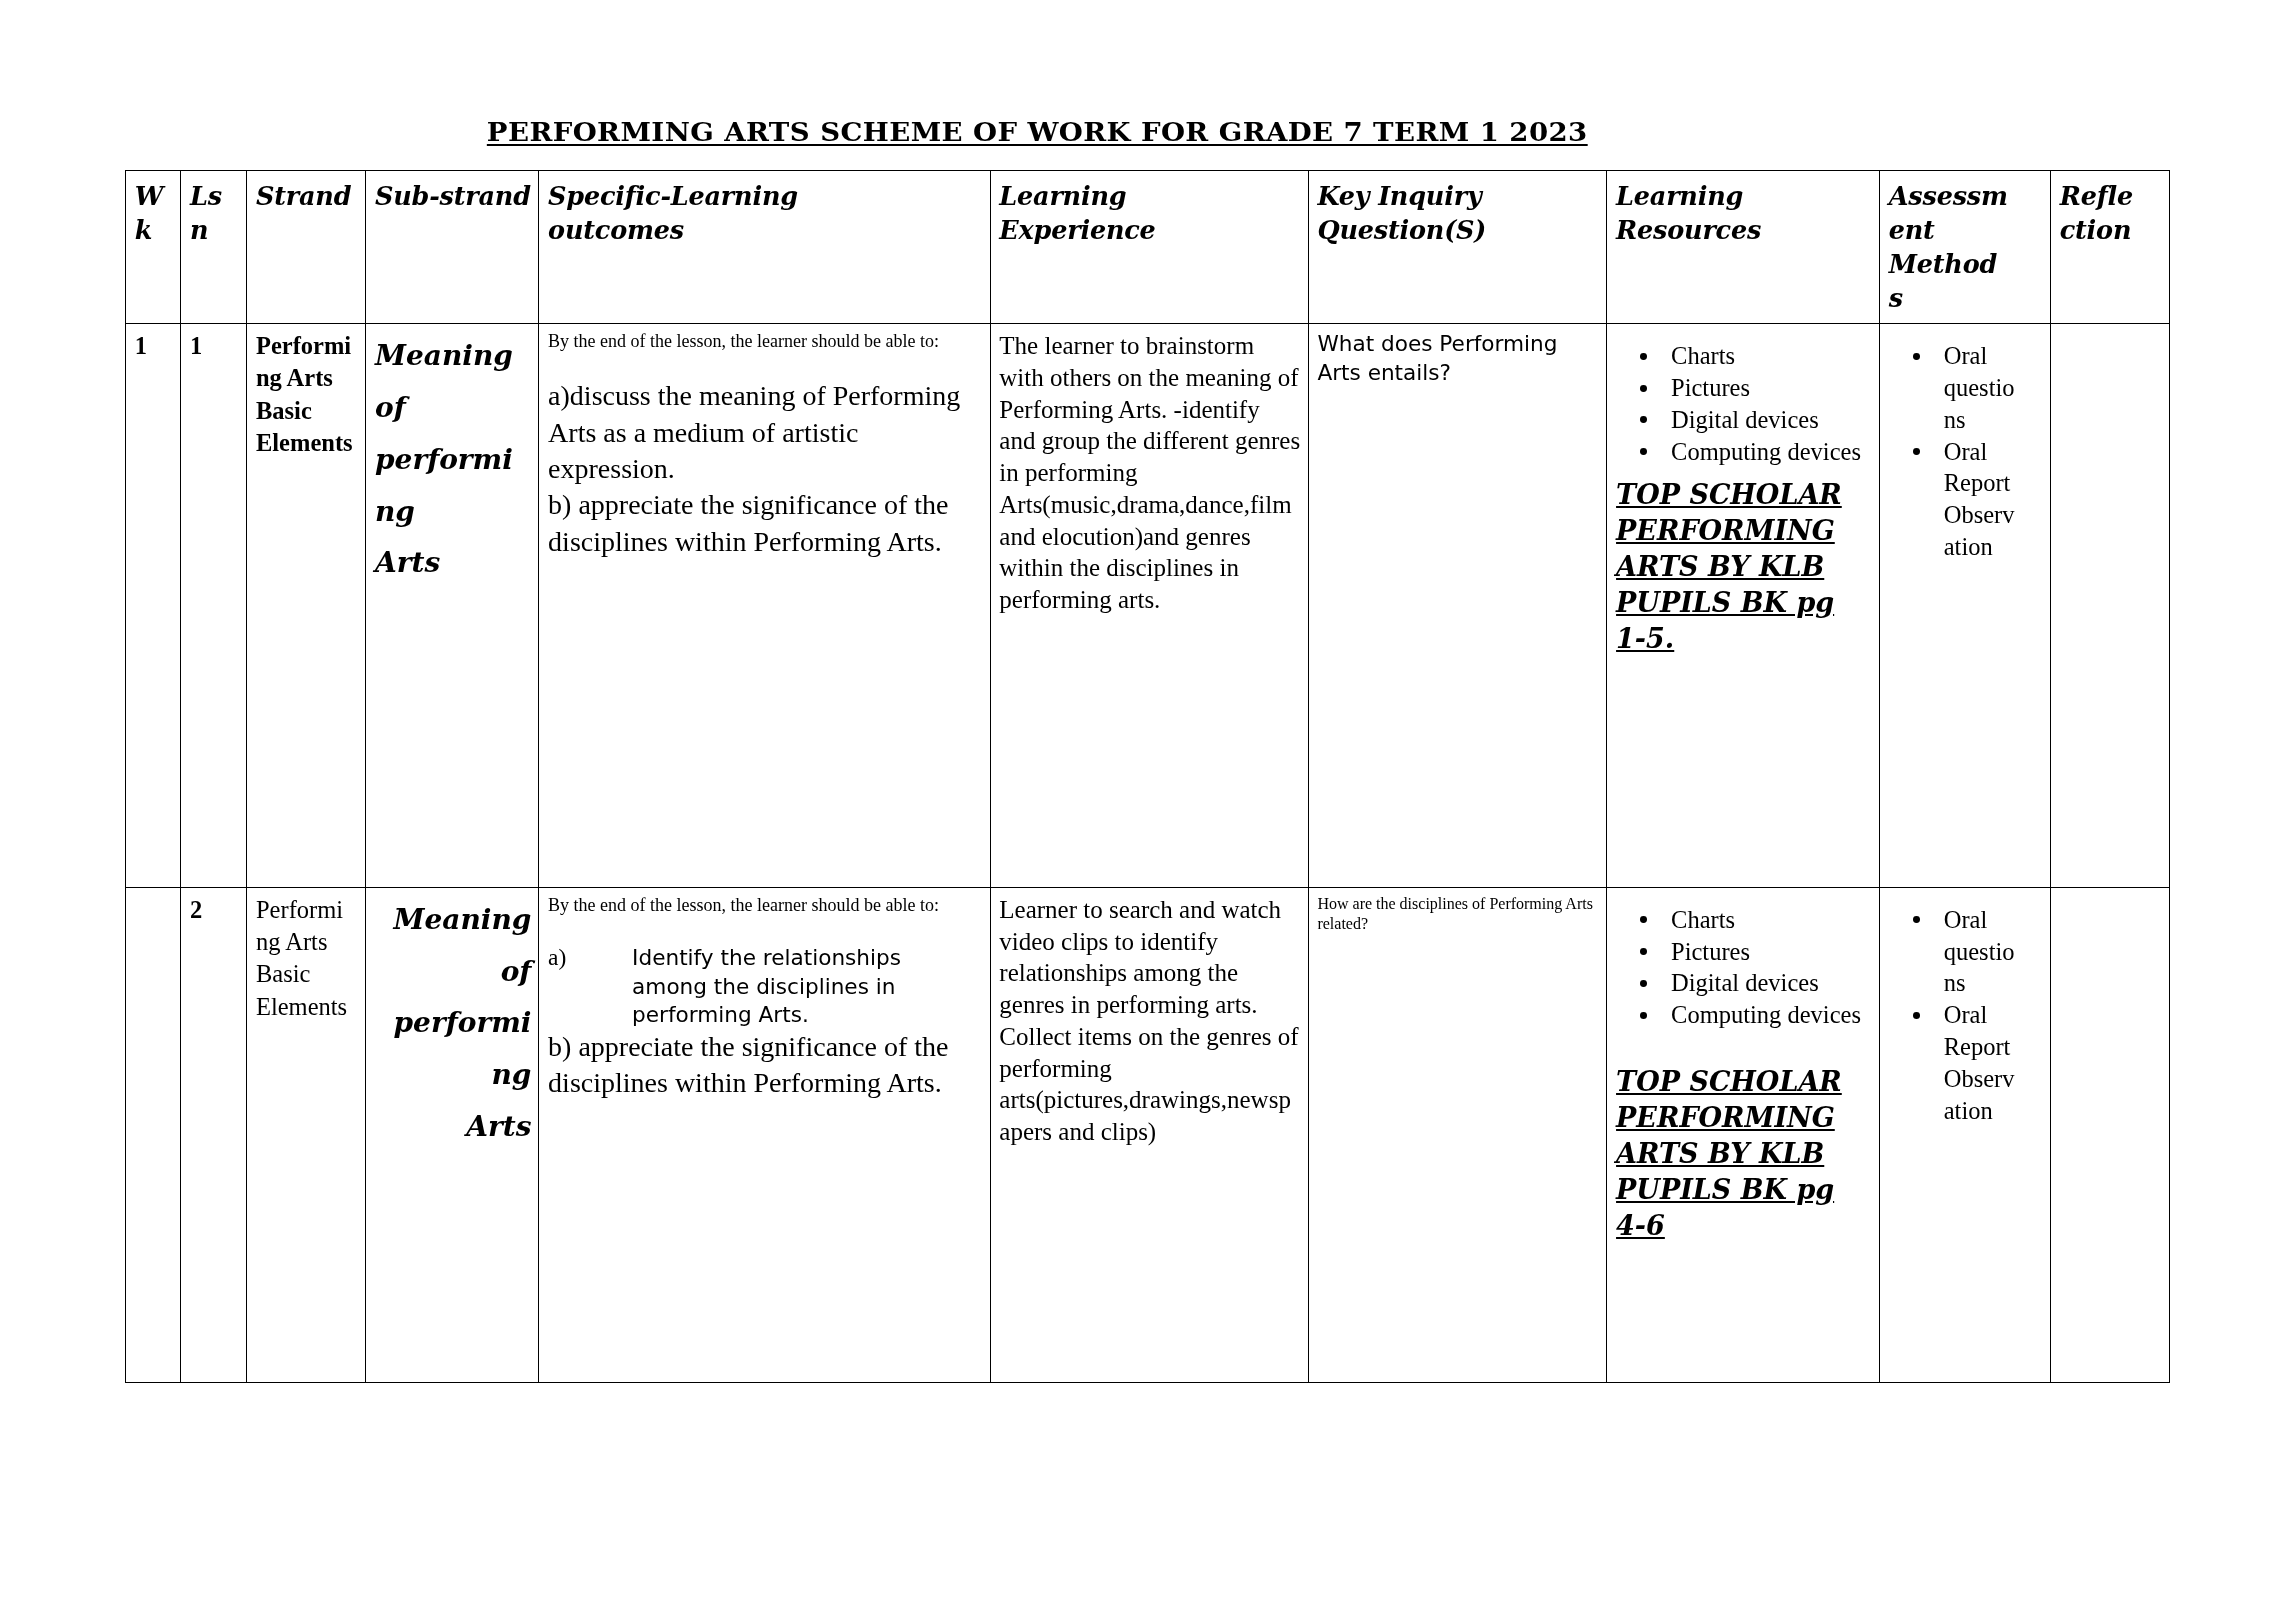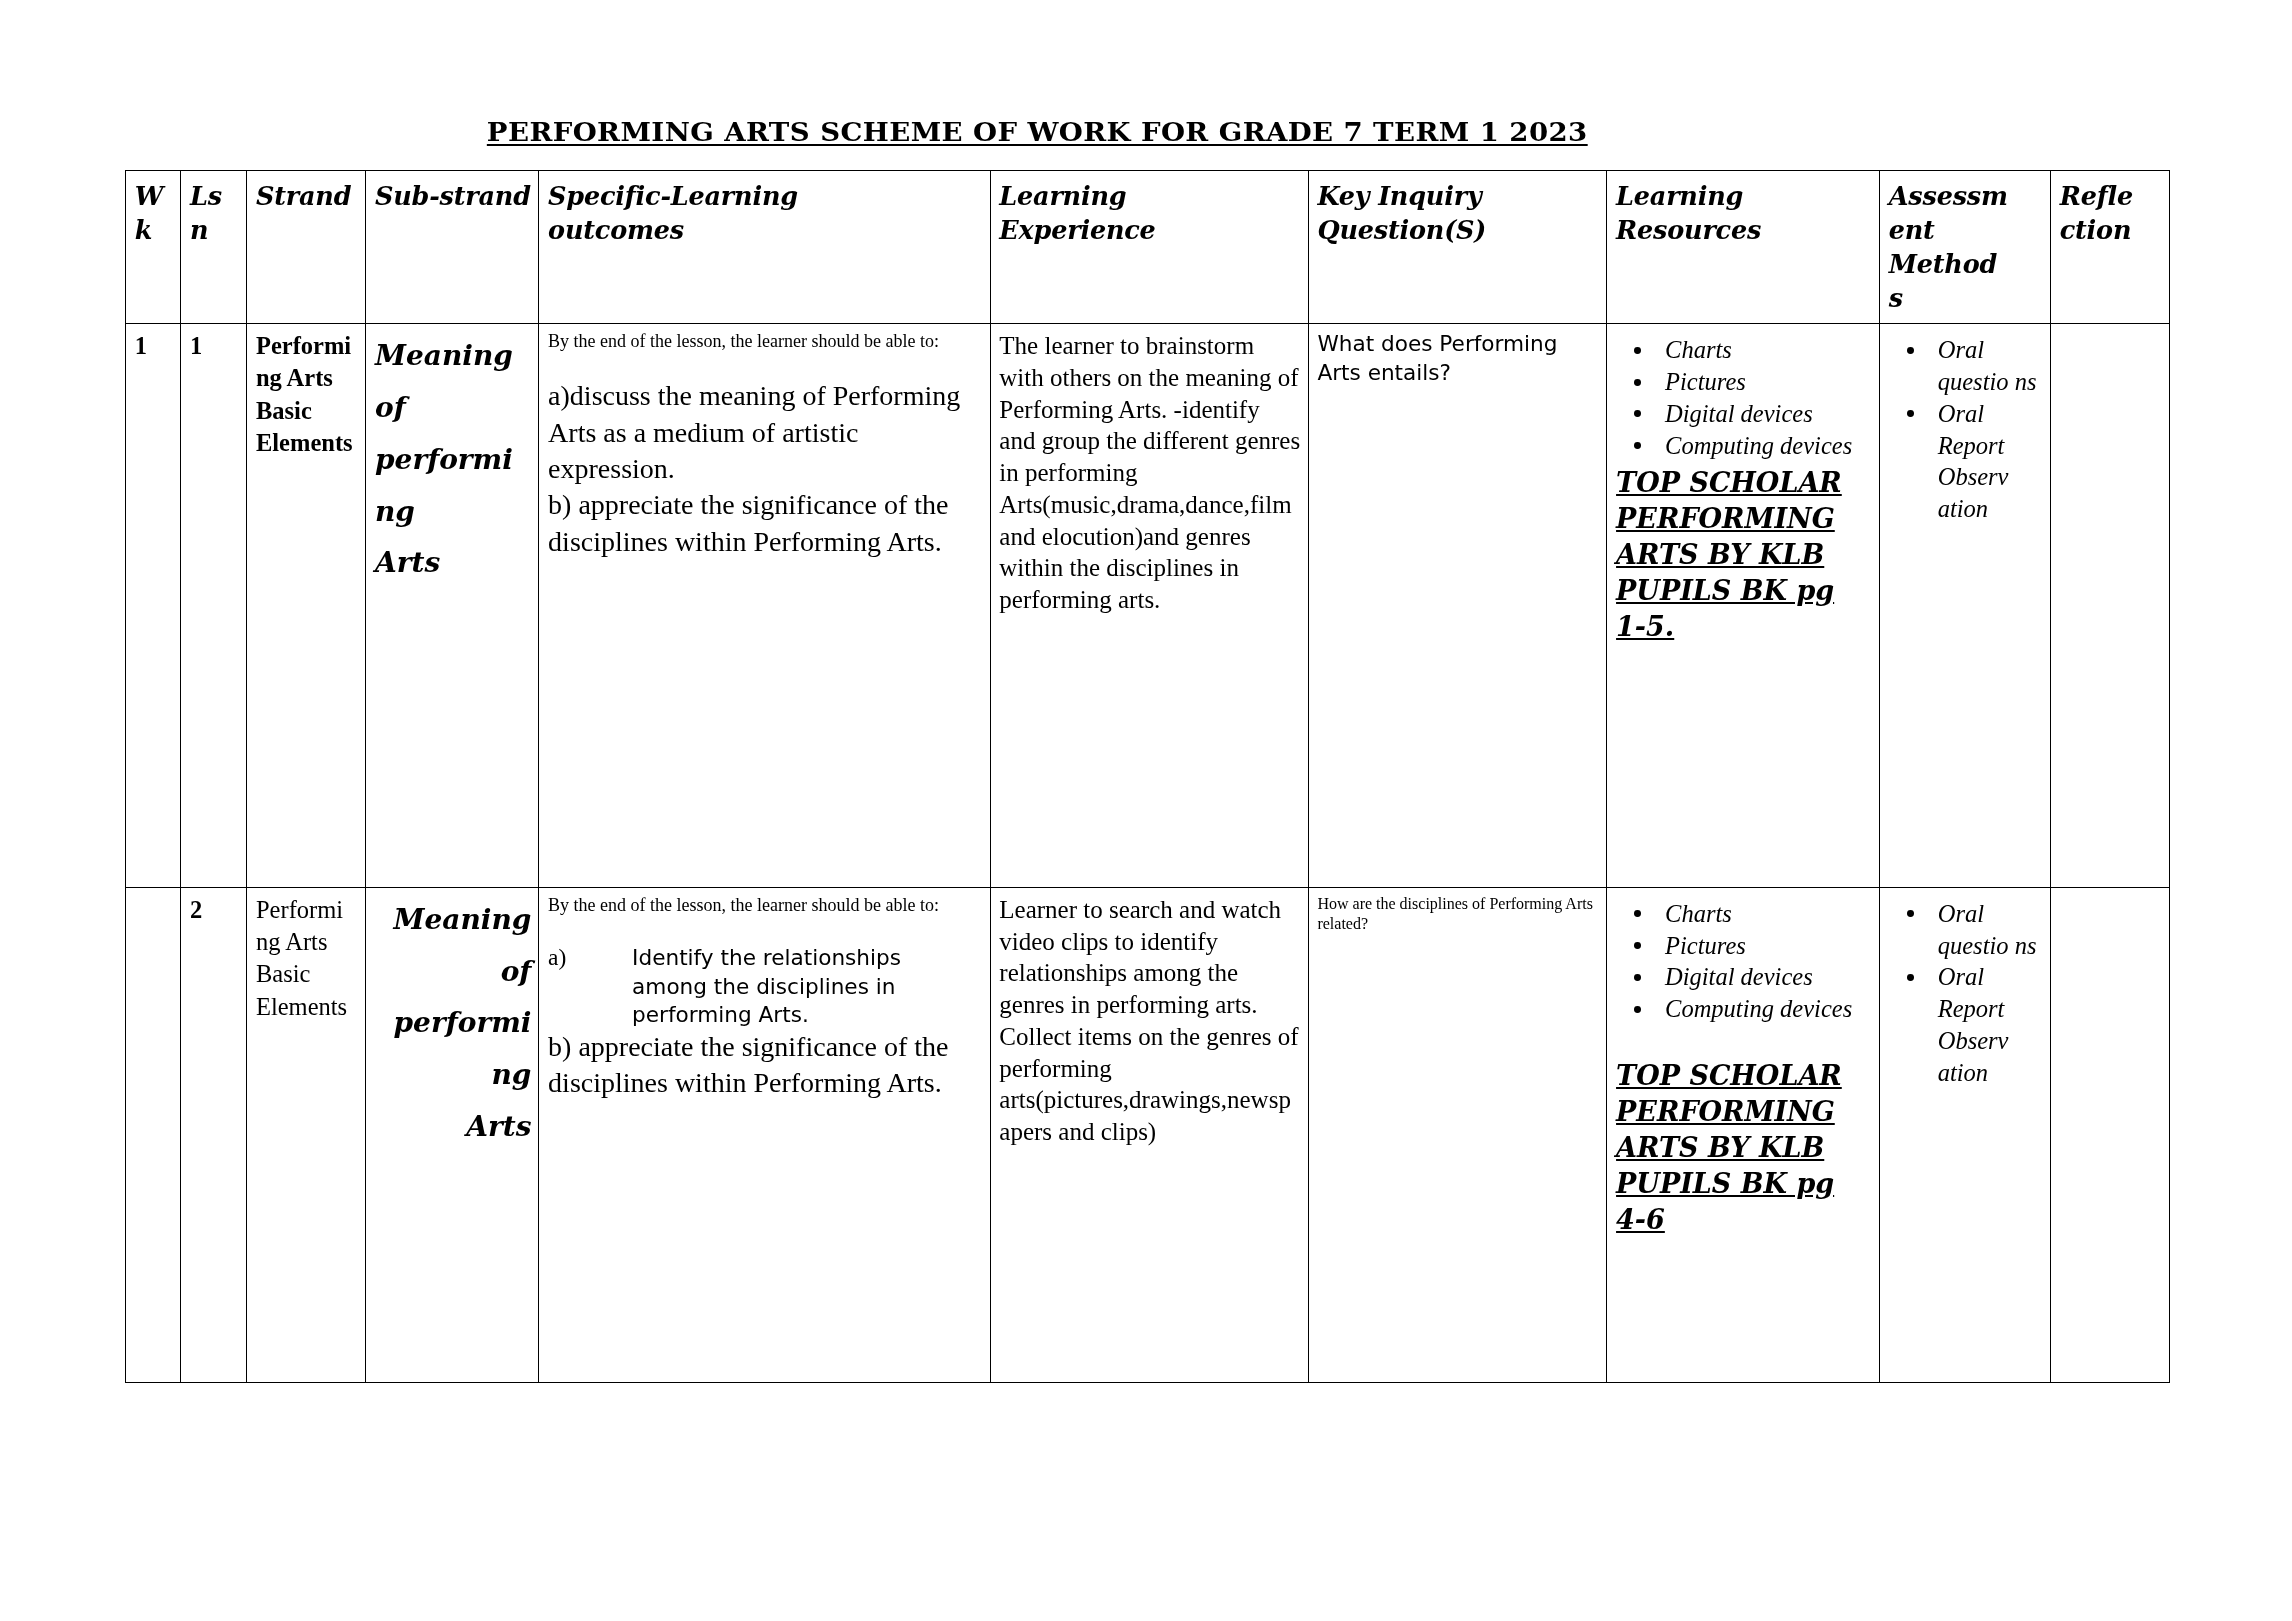--- a/index.html
+++ b/index.html
@@ -169,24 +169,23 @@
     margin: 0;
   }
   .kiq-serif {
     font-family: "Liberation Serif", serif;
     font-size: 16px;
     line-height: 1.27;
     margin: 0;
   }
 
   ul.bullets {
-    margin: 4px;
+    margin: 10px;
     padding: 0 0 0 45px;
     list-style: none;
-    font-style: italic;
   }
   ul.bullets li {
     position: relative;
     font-family: "Liberation Serif", serif;
     font-size: 24.5px;
     line-height: 1.30;
     margin: 0;
   }
   ul.bullets li::before {
     content: "";

